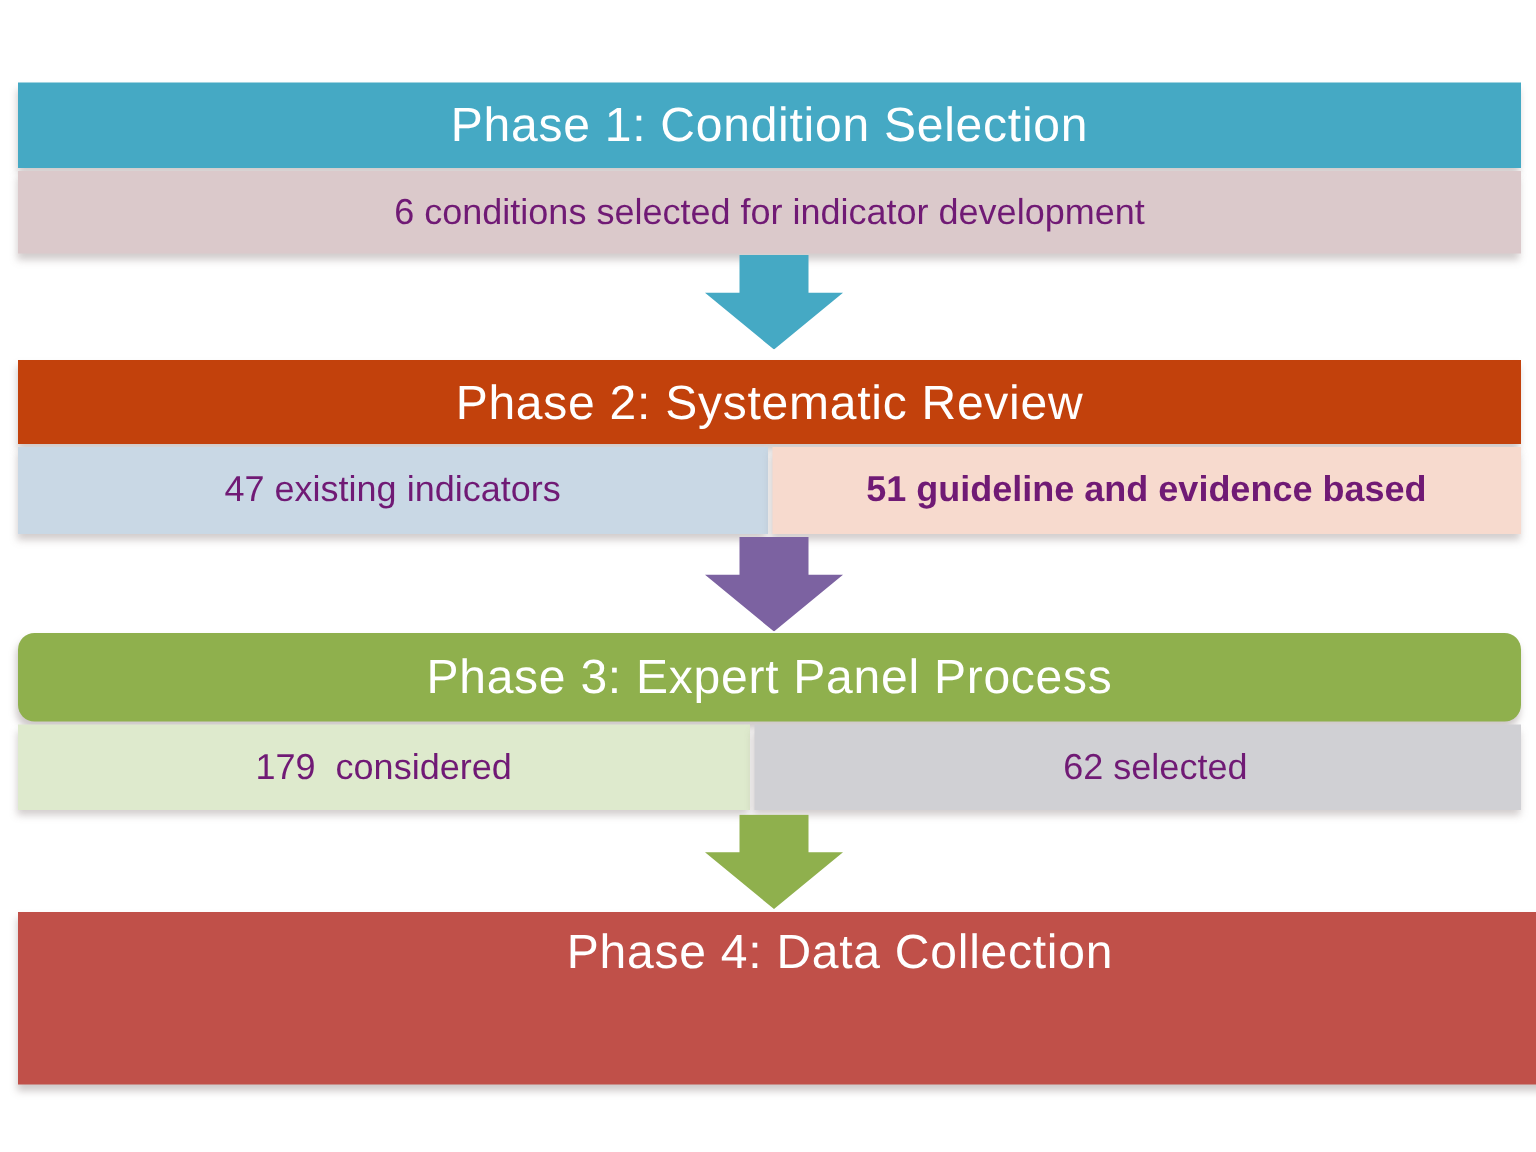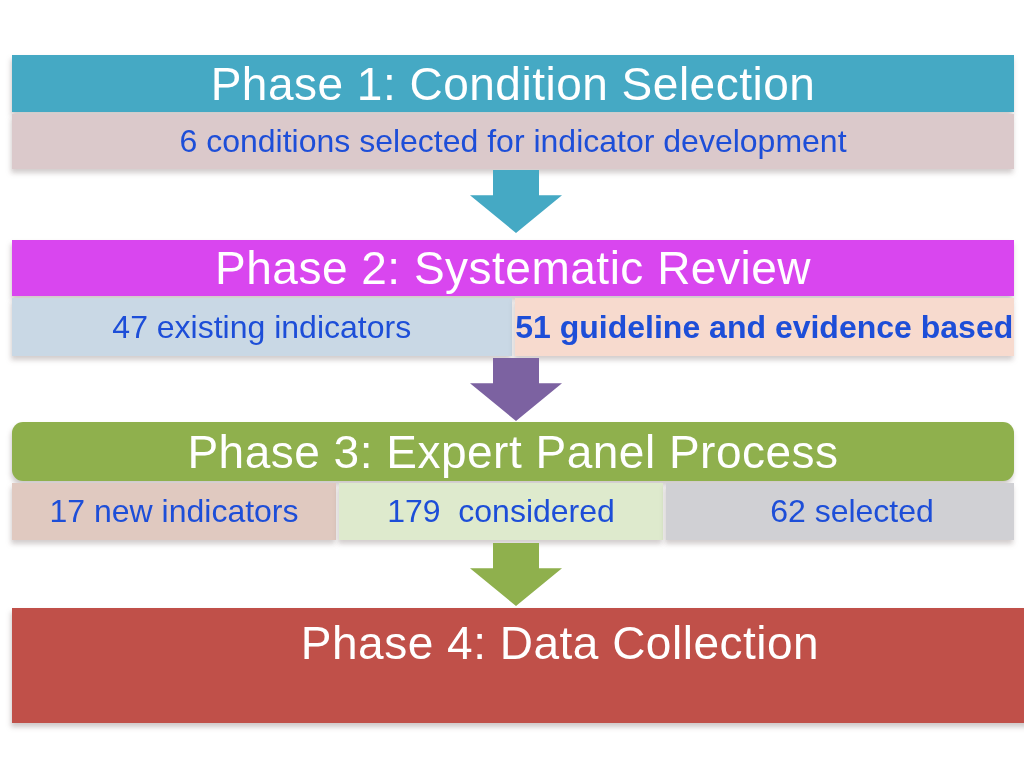--- a/index.html
+++ b/index.html
@@ -19,21 +19,21 @@
     left: 12px;
     width: 1002px;
     display: flex;
     align-items: center;
     justify-content: center;
     box-shadow: -1px 4px 5px rgba(125, 112, 112, 0.38);
   }
 
   .hdr-label {
     color: #ffffff;
-    font-size: 46px;
+    font-size: 32px;
     letter-spacing: 0.5px;
     white-space: pre;
   }
 
   .subrow {
     position: absolute;
     left: 12px;
     width: 1002px;
     display: flex;
     gap: 3px;
@@ -41,22 +41,22 @@
 
   .sub {
     flex: 1;
     display: flex;
     align-items: center;
     justify-content: center;
     box-shadow: -1px 4px 5px rgba(125, 112, 112, 0.35);
   }
 
   .sub-label {
-    color: #1d4ed8;
-    font-size: 32px;
+    color: #701a75;
+    font-size: 24px;
     white-space: pre;
   }
 
   .arrow {
     position: absolute;
     left: 470px;
     width: 92px;
     height: 63px;
     clip-path: polygon(25% 0, 75% 0, 75% 40%, 100% 40%, 50% 100%, 0 40%, 25% 40%);
     filter: drop-shadow(0 2px 2px rgba(0,0,0,0.15));
@@ -83,40 +83,37 @@
   <div class="bar" id="p1-hdr" style="background-color: rgb(69, 169, 196);">
     <span class="hdr-label">Phase 1: Condition Selection</span>
   </div>
   <div class="subrow" id="p1-subs">
     <div class="sub" style="background-color: rgb(219, 201, 203);">
       <span class="sub-label">6 conditions selected for indicator development</span>
     </div>
   </div>
   <div class="arrow" id="arrow1" style="background-color: rgb(69, 169, 196);"></div>
 
-  <div class="bar" id="p2-hdr" style="background-color: #d946ef;">
+  <div class="bar" id="p2-hdr" style="background-color: #c2410c;">
     <span class="hdr-label">Phase 2: Systematic Review</span>
   </div>
   <div class="subrow" id="p2-subs">
     <div class="sub" style="background-color: rgb(201, 216, 229);">
       <span class="sub-label">47 existing indicators</span>
     </div>
     <div class="sub" style="background-color: rgb(247, 218, 206); font-weight: bold;">
       <span class="sub-label">51 guideline and evidence based</span>
     </div>
   </div>
   <div class="arrow" id="arrow2" style="background-color: rgb(124, 98, 161);"></div>
 
   <div class="bar" id="p3-hdr" style="background-color: rgb(143, 176, 77); border-radius: 11px;">
     <span class="hdr-label">Phase 3: Expert Panel Process</span>
   </div>
   <div class="subrow" id="p3-subs">
-    <div class="sub" style="background-color: rgb(224, 201, 192);">
-      <span class="sub-label">17 new indicators</span>
-    </div>
     <div class="sub" style="background-color: rgb(222, 234, 205);">
       <span class="sub-label">179  considered</span>
     </div>
     <div class="sub" style="background-color: rgb(208, 208, 212); padding-left: 24px;">
       <span class="sub-label">62 selected</span>
     </div>
   </div>
   <div class="arrow" id="arrow3" style="background-color: rgb(143, 176, 77);"></div>
 
   <div class="bar" id="p4-hdr" style="background-color: rgb(192, 80, 73);">

